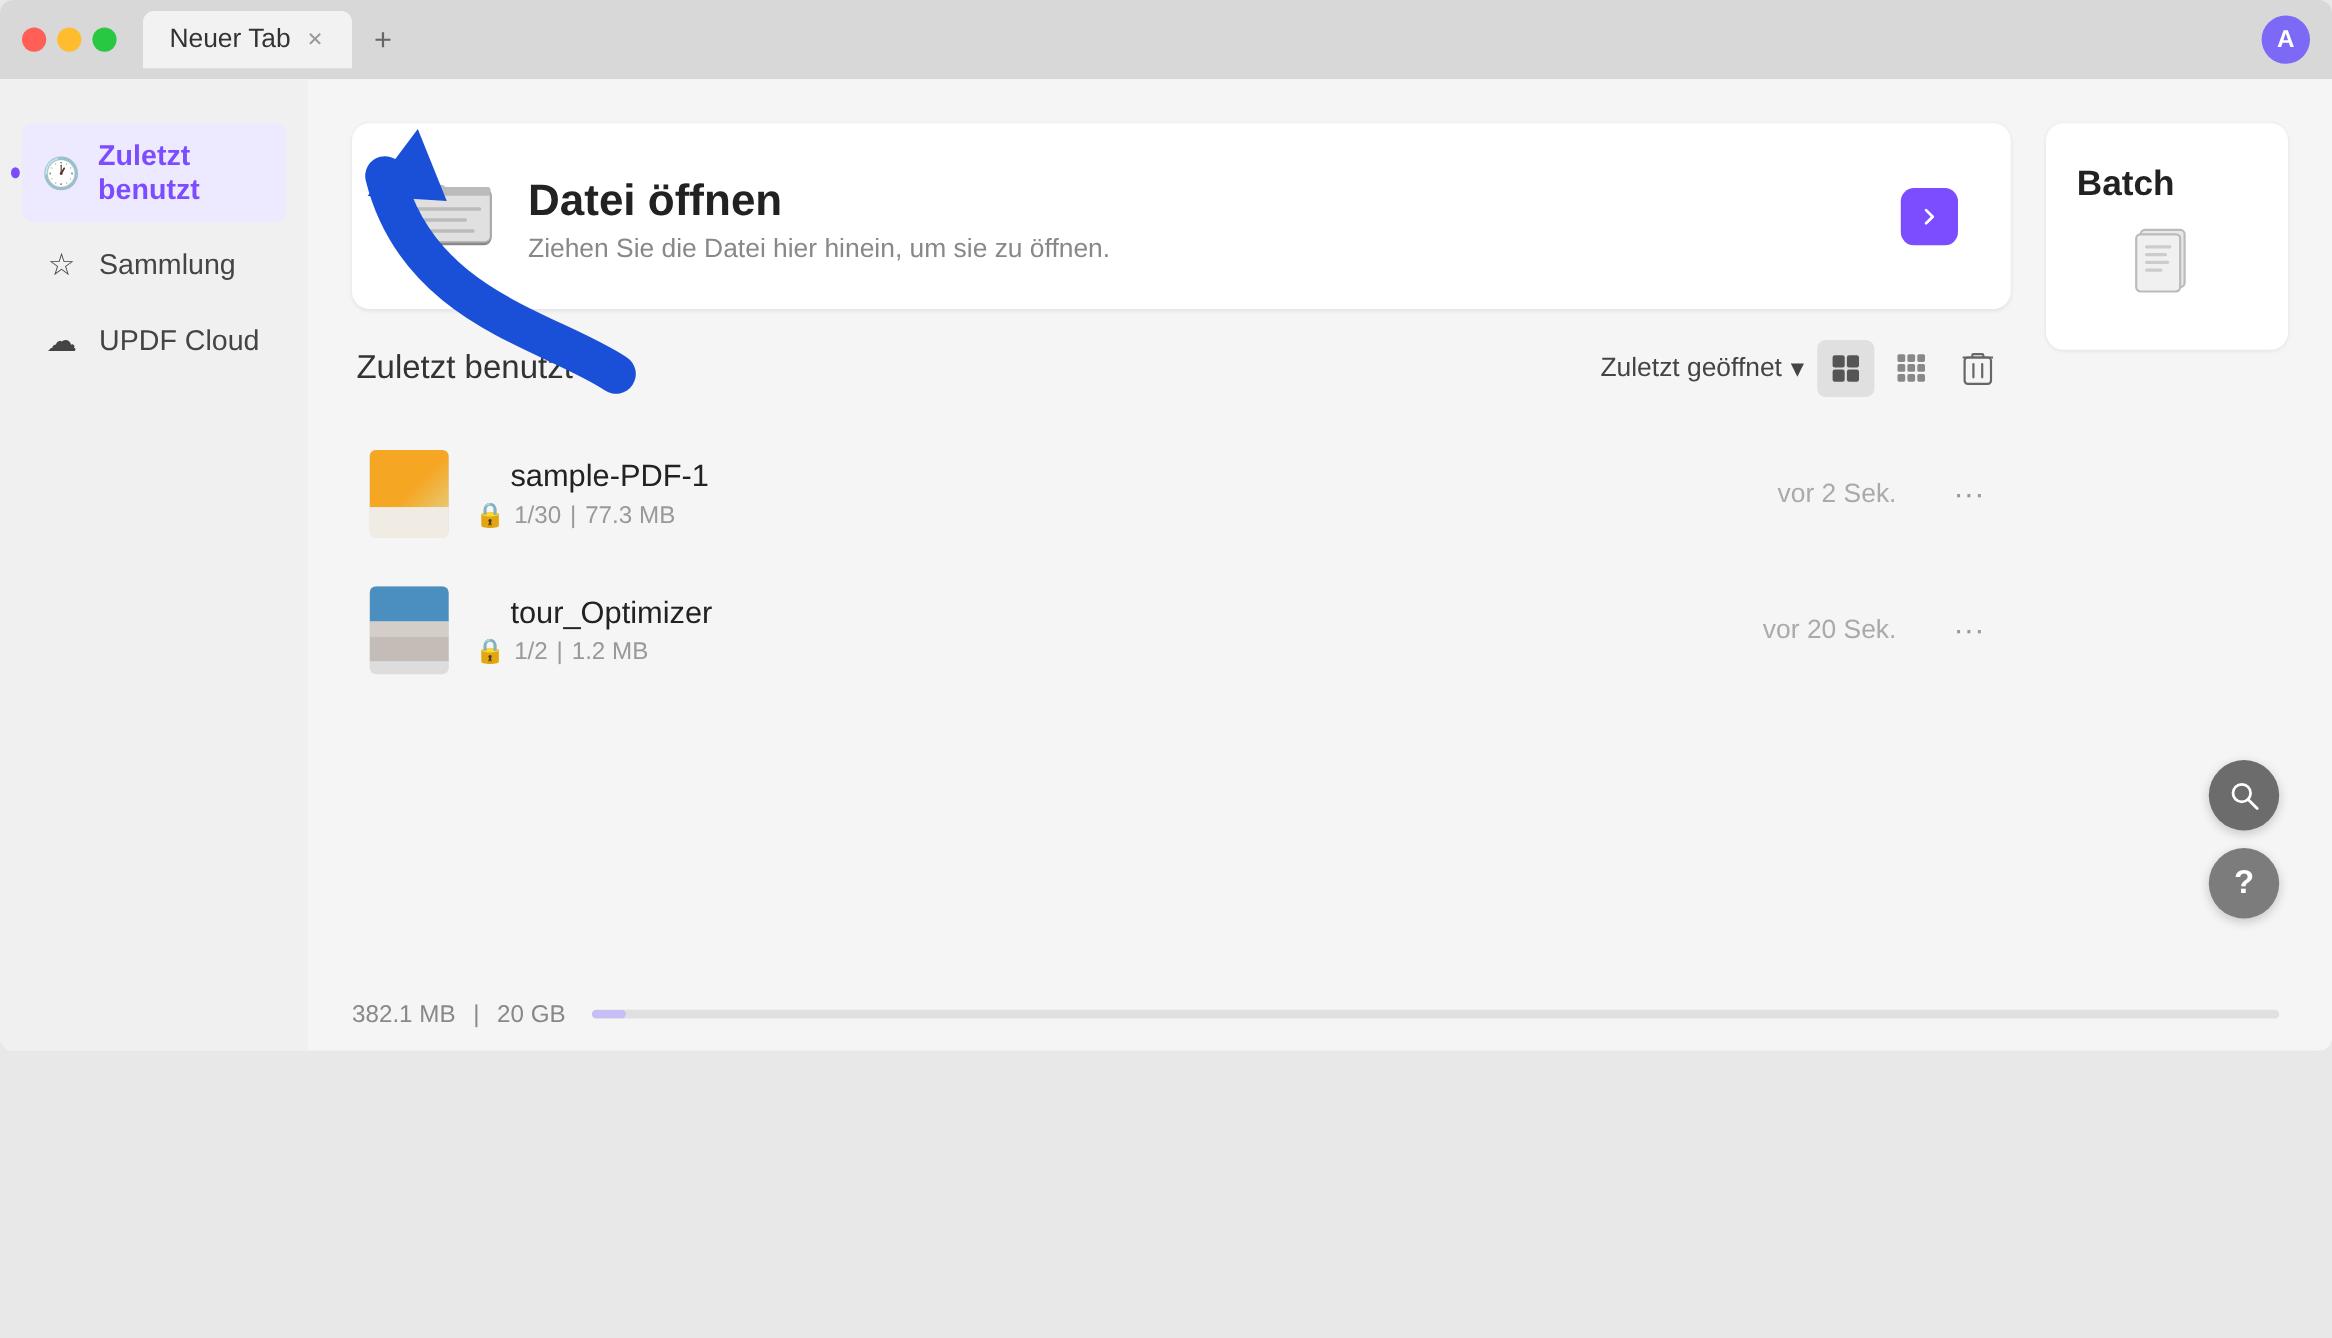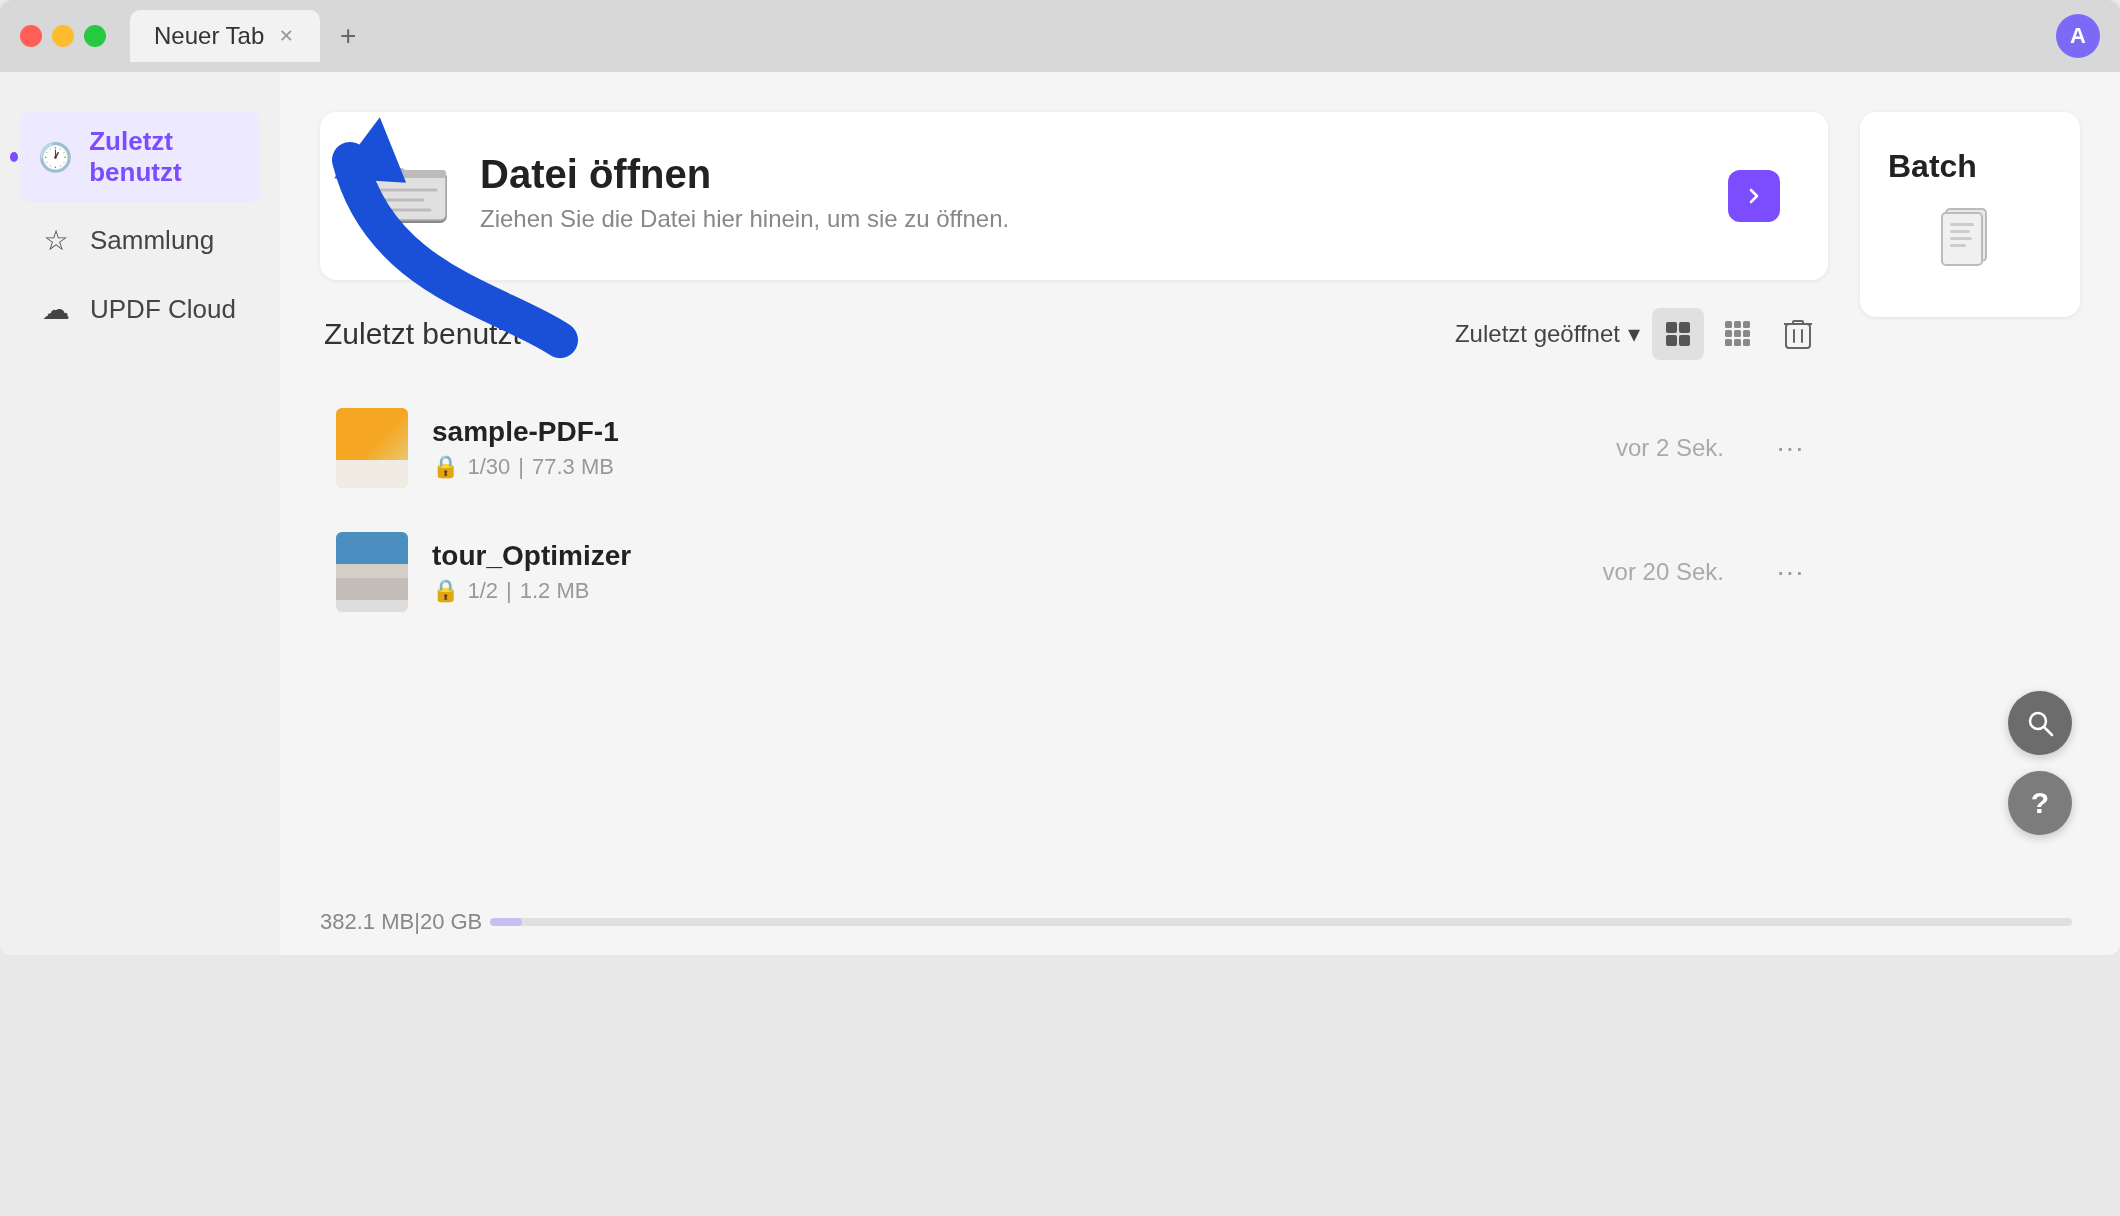--- a/index.html
+++ b/index.html
@@ -168,21 +168,21 @@
       flex-direction: column;
       gap: 28px;
     }
 
     
     .file-open-card {
       background: white;
       border-radius: 16px;
       padding: 40px 48px;
       display: flex;
-      align-items: flex-start;
+      align-items: flex-end;
       gap: 32px;
       box-shadow: 0 1px 4px rgba(0,0,0,0.08);
       position: relative;
     }
 
     .folder-icon {
       font-size: 72px;
       color: #888;
     }
 
@@ -312,23 +312,24 @@
       height: 30px;
       background: #e8e0d5;
     }
 
     .file-info {
       flex: 1;
     }
 
     .file-name {
       font-size: 28px;
-      font-weight: 700;
+      font-weight: 400;
       color: #222;
       margin-bottom: 6px;
+      margin-left: 32px;
     }
 
     .file-meta {
       font-size: 22px;
       color: #999;
       display: flex;
       align-items: center;
       gap: 8px;
     }
 
@@ -370,20 +371,21 @@
     .batch-icon {
       font-size: 52px;
       color: #888;
     }
 
     
     .bottom-bar {
       padding: 12px 40px 20px 40px;
       display: flex;
       align-items: center;
+      gap: 16px;
     }
 
     .storage-text {
       font-size: 22px;
       color: #888;
     }
 
     .storage-bar {
       flex: 1;
       height: 8px;

